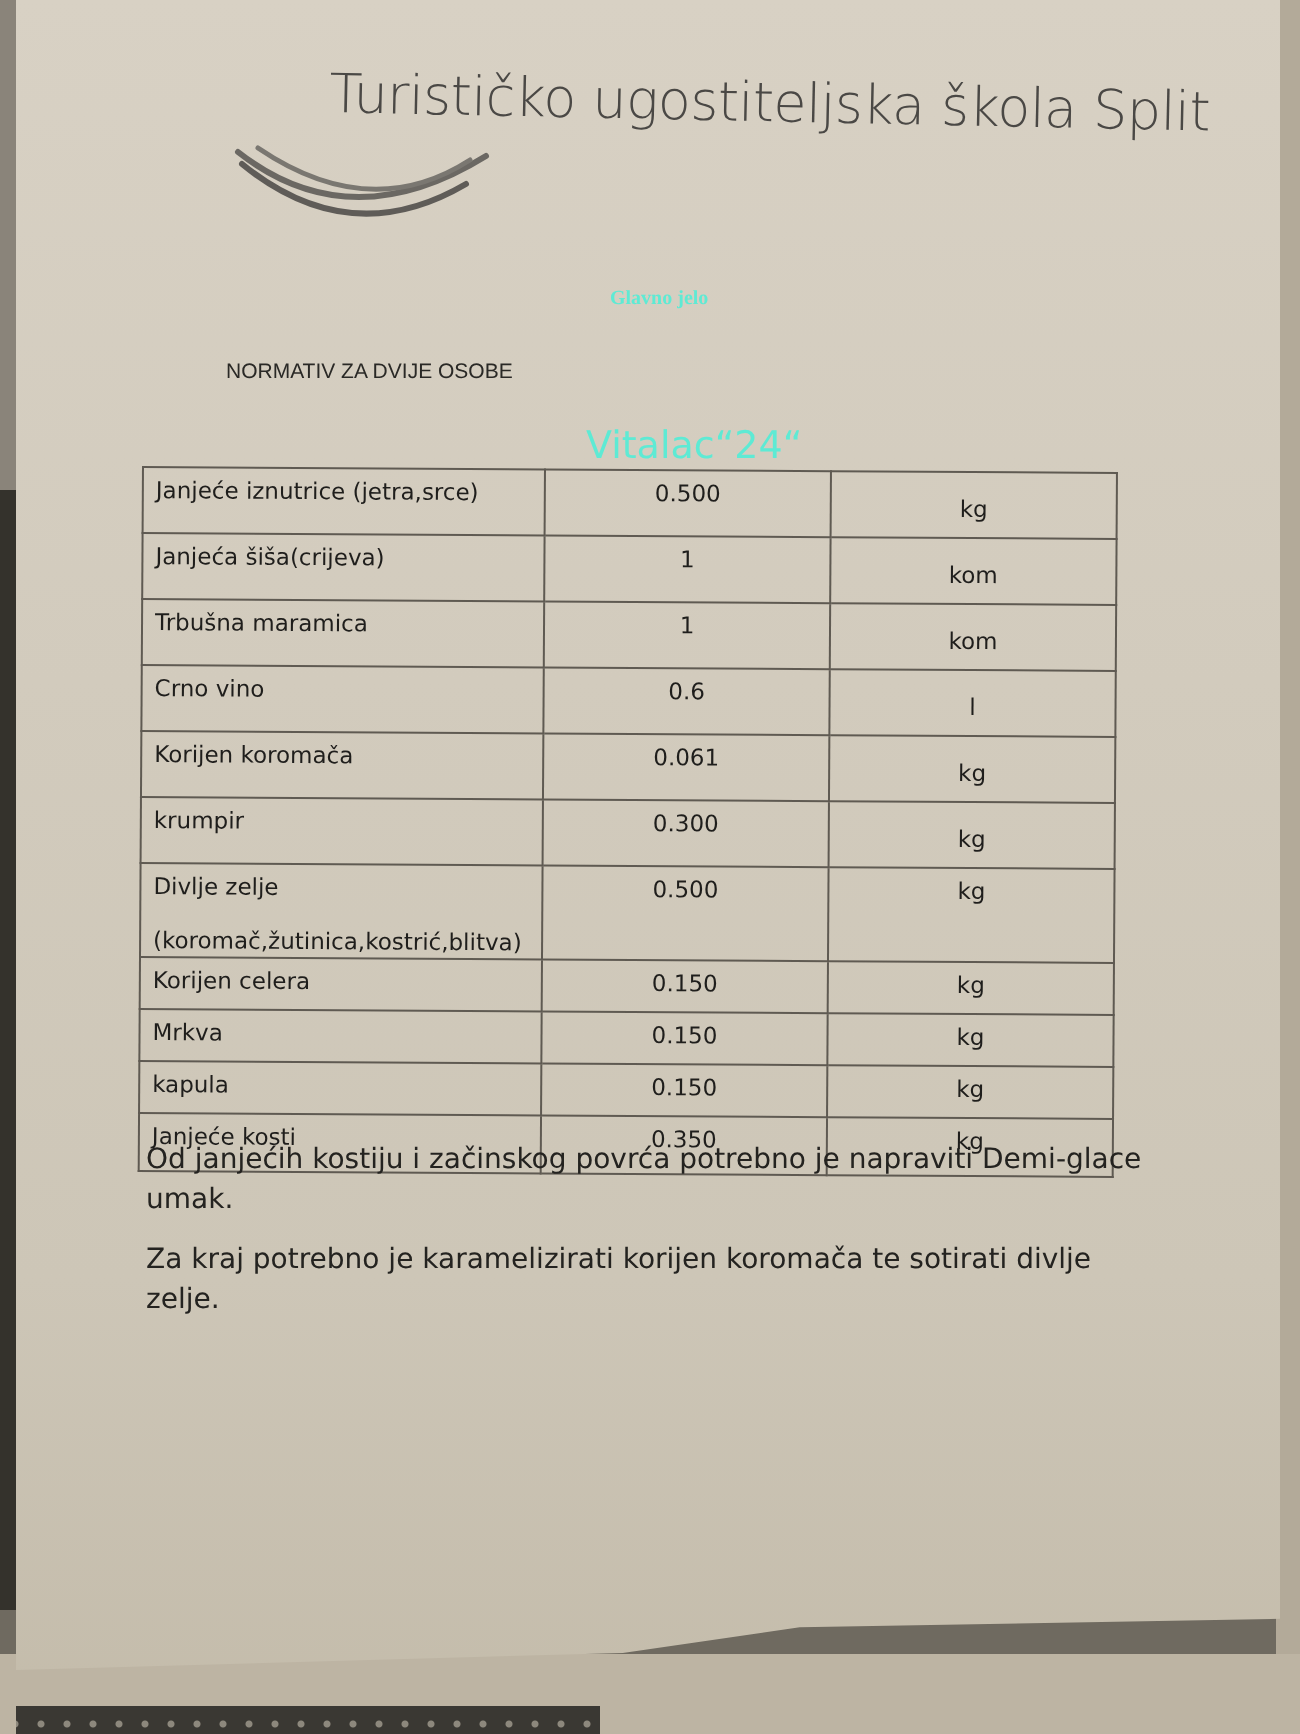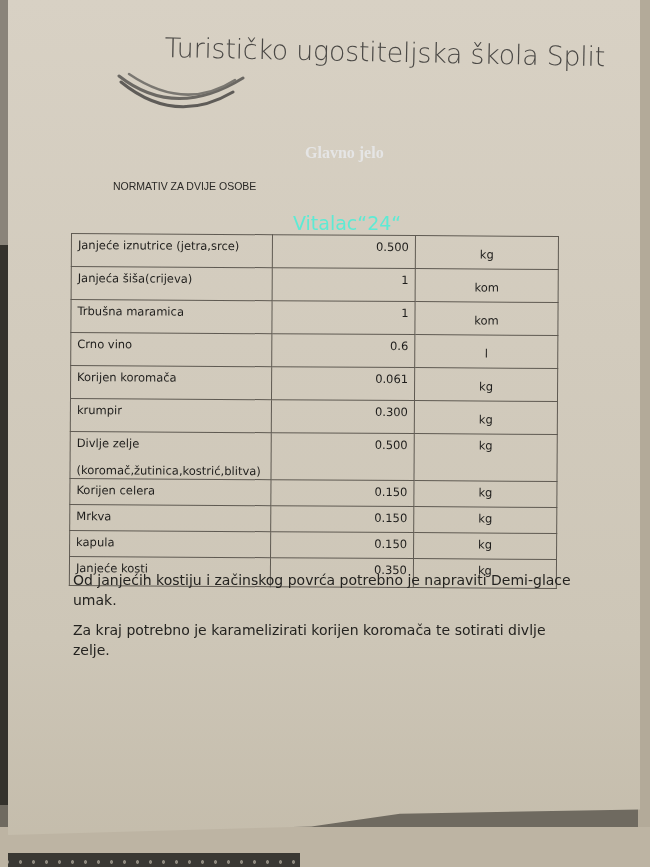--- a/index.html
+++ b/index.html
@@ -20,40 +20,40 @@
       clip-path: polygon(0 0, 100% 0, 100% 95%, 62% 95.5%, 48% 97%, 0 98%);
     }
     .school-title {
       position:absolute; left:165px; top:32px; font-size:27px; color:#4a4845;
       letter-spacing:-0.3px; transform: rotate(1.2deg); transform-origin:left top;
       font-family:"DejaVu Sans", sans-serif; font-weight:300;
     }
     .logo { position:absolute; left:115px; top:70px; width:130px; height:45px; }
     .course-title {
       position:absolute; left:305px; top:144px; font-family:"Liberation Serif", serif;
-      font-weight:bold; font-size:16px; color:#e5e5e5;
+      font-weight:bold; font-size:10px; color:#5eead4;
     }
     .normativ {
       position:absolute; left:89px; top:180px; font-size:10.5px; color:#2a2926;margin-left:24px;
     }
     .dish-title {
       position:absolute; left:293px; top:212px; font-size:19px; color:#5eead4;
       font-family:"DejaVu Sans", sans-serif;
     }
     .table-wrap {
       position:absolute; left:71px; top:233px; width:488px;
       transform: rotate(0.35deg); transform-origin:left top;
     }
     table { border-collapse: collapse; width:488px; }
     td {
       border:1px solid #5f5a52; font-size:11.5px; color:#1f1e1c; vertical-align:top;
       padding:4px 6px 0 6px; height:21px; font-family:"DejaVu Sans", sans-serif;
     }
     td.name { width:188px; }
-    td.qty { width:130px; text-align:right;border-radius:13px; }
+    td.qty { width:130px; text-align:center;border-radius:13px; }
     td.unit { width:130px; text-align:center; padding-top:11px; }
     tr.tall td { height:42px; }
     .sub-line { display:block; margin-top:13px; }
     .paragraphs {
       position:absolute; left:73px; top:570px; width:500px; font-size:14px; color:#242320;
       font-family:"DejaVu Sans", sans-serif; line-height:20px;
     }
     .paragraphs p { margin:0 0 10px 0; }
   </style>
 </head>

